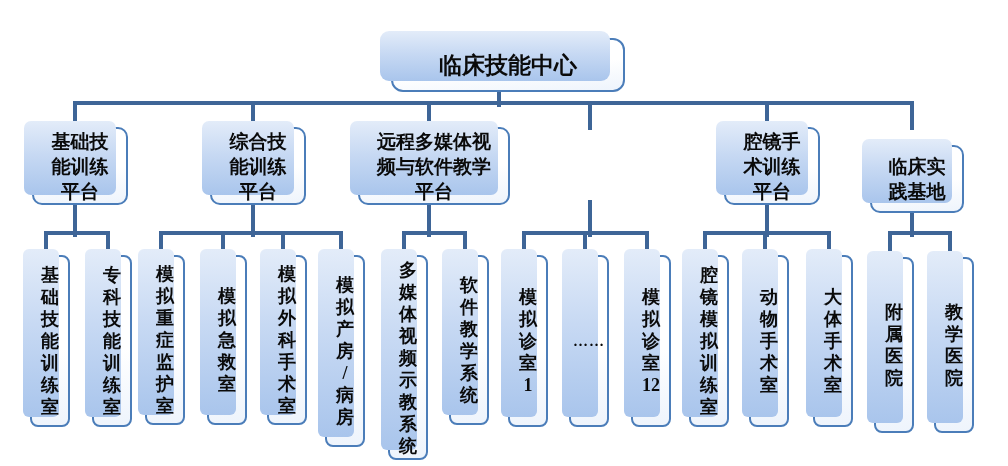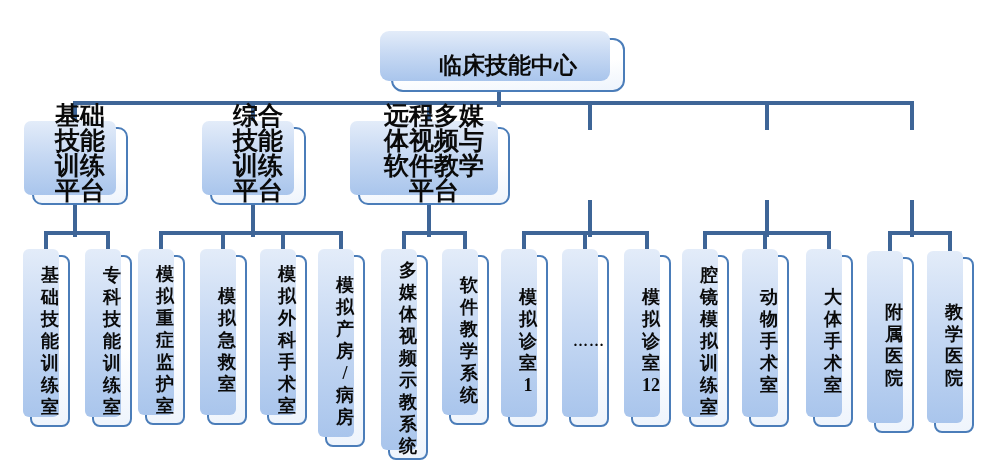--- a/index.html
+++ b/index.html
@@ -15,21 +15,21 @@
     display:flex;align-items:center;justify-content:center;
     color:#0a0a0a;font-weight:bold;
   }
   .node::before{
     content:"";position:absolute;left:-10px;top:-8px;width:100%;height:100%;
     border-radius:7px;z-index:-1;
     background:linear-gradient(180deg,#e3ecf9 0%,#c7d9f3 45%,#a9c5ec 100%);
   }
   .lvl1{font-size:23px;border-radius:12px;}
   .lvl1::before{left:-13px;top:-9px;border-radius:9px;}
-  .lvl2{font-size:25px;padding:0 14px;align-items:flex-end;}
+  .lvl2{font-size:19px;padding:0 14px;}
   .lvl2 .label{width:100%;text-align:center;line-height:25px;}
   .lvl1 .label{width:100%;text-align:center;}
   .lvl3{border-radius:8px;}
   .lvl3::before{left:-9px;top:-8px;border-radius:6px;}
   .v-label{
     display:flex;flex-direction:column;align-items:center;justify-content:center;
     width:100%;height:100%;font-size:18px;
   }
   .v-label span{display:block;line-height:22px;text-align:center;}
   .h-label{
@@ -82,20 +82,26 @@
     </div>
     <div class="node lvl2" style="left: 32px; top: 127px; width: 96px; height: 78px;">
       <div class="label">基础技能训练平台</div>
     </div>
     <div class="node lvl2" style="left: 358px; top: 127px; width: 152px; height: 78px;">
       <div class="label">远程多媒体视频与软件教学平台</div>
     </div>
     <div class="node lvl2" style="left: 210px; top: 127px; width: 96px; height: 78px;">
       <div class="label">综合技能训练平台</div>
     </div>
+    <div class="node lvl2" style="left: 724px; top: 127px; width: 96px; height: 78px;">
+      <div class="label">腔镜手术训练平台</div>
+    </div>
+    <div class="node lvl2" style="left: 870px; top: 145px; width: 94px; height: 68px;">
+      <div class="label">临床实践基地</div>
+    </div>
     <div class="node lvl3" style="left: 30px; top: 255px; width: 40px; height: 172px;">
       <div class="v-label">
         <span>基</span>
         <span>础</span>
         <span>技</span>
         <span>能</span>
         <span>训</span>
         <span>练</span>
         <span>室</span>
       </div>

